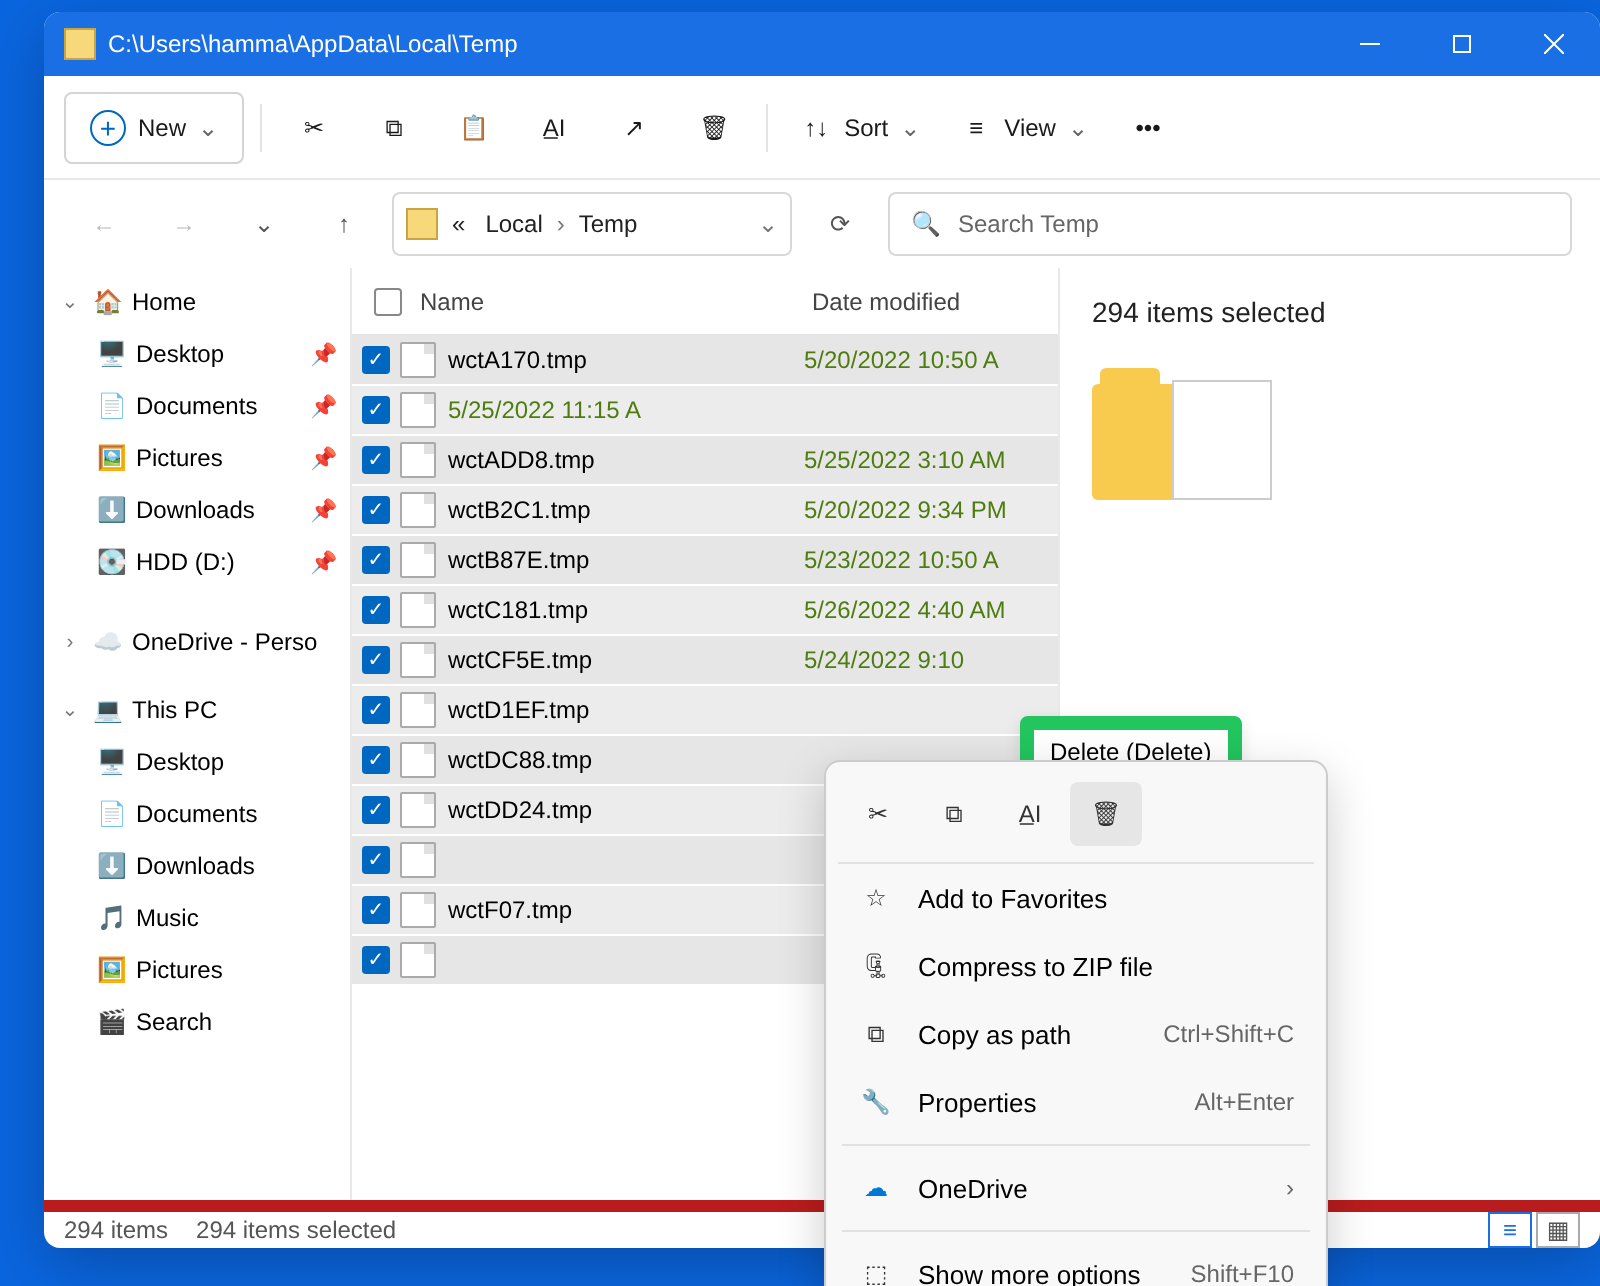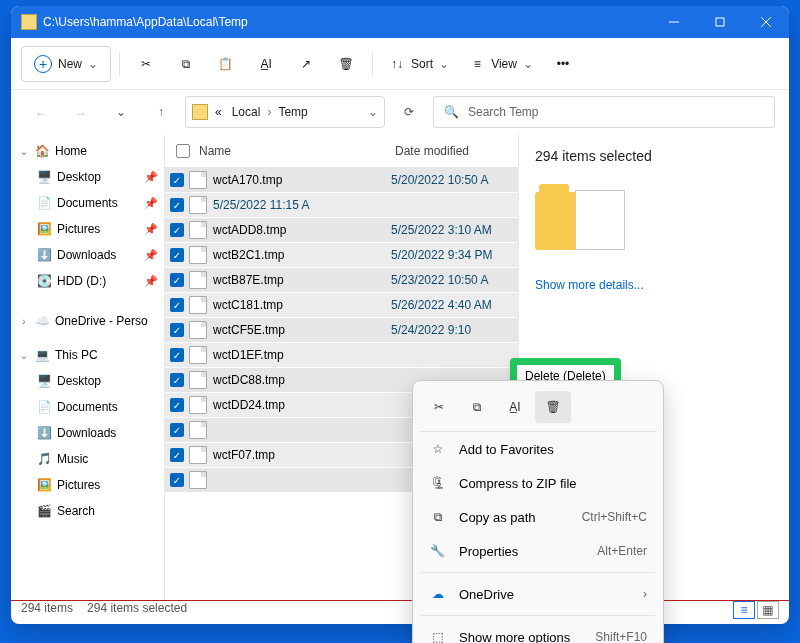--- a/index.html
+++ b/index.html
@@ -1,17 +1,17 @@
 <!DOCTYPE html>
 <html><head>
 <meta charset="utf-8">
 <style>
 *{box-sizing:border-box;margin:0;padding:0;font-family:"Segoe UI",sans-serif;font-size:12px;-webkit-user-select:none;user-select:none}
 body{background:#0a66e0;width:800px;height:643px;overflow:hidden;position:relative}
-.window{position:absolute;left:11px;top:6px;width:778px;height:618px;background:#fff;border-radius:8px;box-shadow:0 8px 32px rgba(0,0,0,.25);display:flex;flex-direction:column;overflow:hidden}
+.window{position:absolute;left:22px;top:6px;width:778px;height:618px;background:#fff;border-radius:8px;box-shadow:0 8px 32px rgba(0,0,0,.25);display:flex;flex-direction:column;overflow:hidden}
 .titlebar{height:32px;background:#196fe3;display:flex;align-items:center;color:#fff;padding-left:10px}
 .titlebar-icon{width:16px;height:16px;margin-right:6px;background:#f7d97c;border:1px solid #c9a442}
 .titlebar-text{flex:1;font-size:12px}
 .winbtn{width:46px;height:32px;display:flex;align-items:center;justify-content:center;color:#fff;cursor:pointer}
 .toolbar{height:52px;display:flex;align-items:center;padding:0 10px;gap:4px;border-bottom:1px solid #e9e9e9}
 .toolbtn{height:36px;min-width:36px;display:flex;align-items:center;justify-content:center;border-radius:4px;cursor:pointer;color:#1a1a1a;padding:0 8px;gap:6px}
 .new-btn{border:1px solid #d4d4d4;padding:0 12px}
 .divider-v{width:1px;height:24px;background:#e3e3e3;margin:0 4px}
 .navrow{height:44px;display:flex;align-items:center;padding:0 14px;gap:8px}
 .navbtn{width:32px;height:32px;display:flex;align-items:center;justify-content:center;border-radius:4px;cursor:pointer;color:#555}
@@ -36,29 +36,29 @@
 .ch-date{flex:1}
 .filelist{flex:1;overflow:auto}
 .row{height:25px;display:flex;align-items:center;background:#e6e6e6;border-bottom:1px solid #fff;cursor:pointer}
 .row:nth-child(even){background:#ececec}
 .r-cb{width:24px;display:flex;justify-content:center}
 .cbx{width:14px;height:14px;background:#0067c0;border-radius:2px;display:flex;align-items:center;justify-content:center;color:#fff;font-size:10px}
 .cbx.empty{background:#fff;border:1px solid #888}
 .r-ficon{width:18px;height:18px;border:1px solid #aaa;background:#fff;margin-right:6px;border-radius:1px;position:relative}
 .r-ficon:before{content:"";position:absolute;top:0;right:0;width:5px;height:5px;background:#e0e0e0}
 .r-name{flex:0 0 178px}
-.r-date{flex:1;color:#0c4a6e;white-space:nowrap;overflow:hidden}
+.r-date{flex:1;color:#4d7c0f;white-space:nowrap;overflow:hidden}
 .details{flex:1;padding:14px 16px;border-left:1px solid #e9e9e9}
 .det-text{font-size:14px;color:#222;margin-bottom:20px}
 .det-thumb{width:90px;height:70px;position:relative;margin-bottom:24px}
 .folder-big{position:absolute;width:78px;height:58px;background:#f8ca4d;border-radius:3px;top:8px;left:0}
 .folder-tab{position:absolute;width:30px;height:10px;background:#f8ca4d;border-radius:3px 3px 0 0;top:0;left:4px}
 .file-big{position:absolute;width:50px;height:60px;background:#fff;border:1px solid #ccc;right:0;top:6px}
 .det-link{color:#0067c0;cursor:pointer;font-size:12px}
-.statusbar{height:24px;border-top:1px solid #b91c1c;display:flex;align-items:flex-start;padding:0 10px;gap:14px;color:#555}
+.statusbar{height:24px;border-top:6px solid #b91c1c;display:flex;align-items:center;padding:0 10px;gap:14px;color:#555}
 .status-right{margin-left:auto;display:flex;gap:2px}
 .viewbtn{width:22px;height:18px;border:1px solid #aaa;display:flex;align-items:center;justify-content:center;cursor:pointer}
 .viewbtn.active{border-color:#196fe3;color:#196fe3}
 .ctxmenu{position:absolute;left:412px;top:380px;width:252px;background:#f8f8f8;border:1px solid #ccc;border-radius:8px;box-shadow:0 8px 24px rgba(0,0,0,.2);padding:6px}
 .ctx-icons{display:flex;gap:2px;padding:4px 2px 8px 2px;border-bottom:1px solid #e2e2e2}
 .ctx-ibtn{width:36px;height:32px;display:flex;align-items:center;justify-content:center;border-radius:4px;cursor:pointer;color:#333}
 .ctx-ibtn.hover{background:#e6e6e6}
 .ctx-item{height:34px;display:flex;align-items:center;padding:0 10px;border-radius:4px;cursor:pointer;gap:12px}
 .ctx-icon{width:18px;display:flex;justify-content:center;color:#333}
 .ctx-label{flex:1;font-size:13px}
@@ -339,21 +339,20 @@
             </div>
           </div>
       </div>
       <div class="details">
         <div class="det-text">294 items selected</div>
         <div class="det-thumb">
           <div class="folder-tab"></div>
             <div class="folder-big"></div>
             <div class="file-big"></div>
         </div>
-        <div class="det-link">Show more details...</div>
       </div>
     </div>
   </div>
 
   <div class="statusbar">
     <span>294 items</span>
     <span>294 items selected</span>
     <div class="status-right">
       <div class="viewbtn active">≡</div>
       <div class="viewbtn">▦</div>

